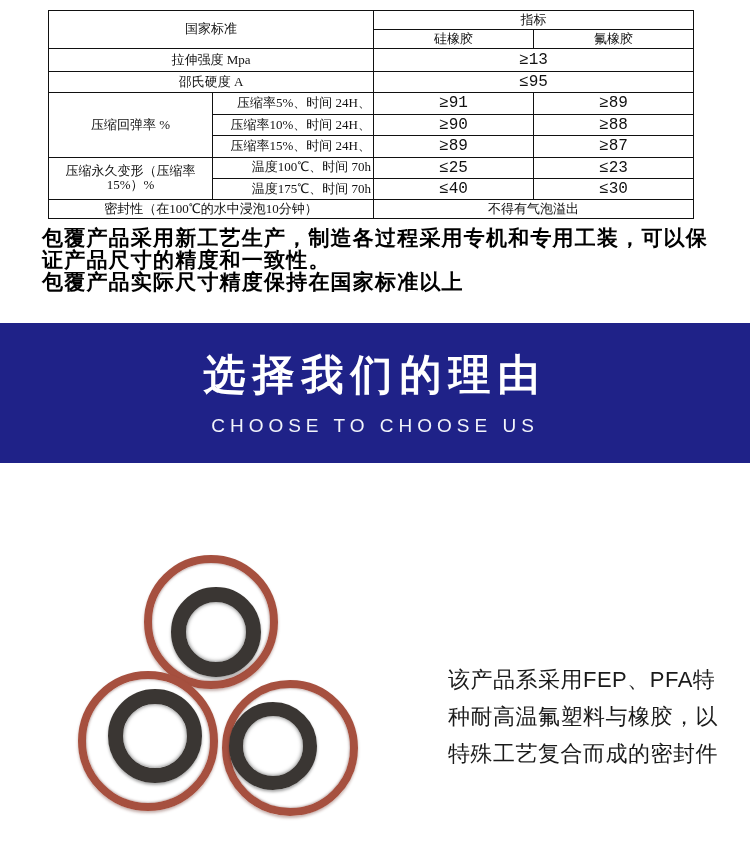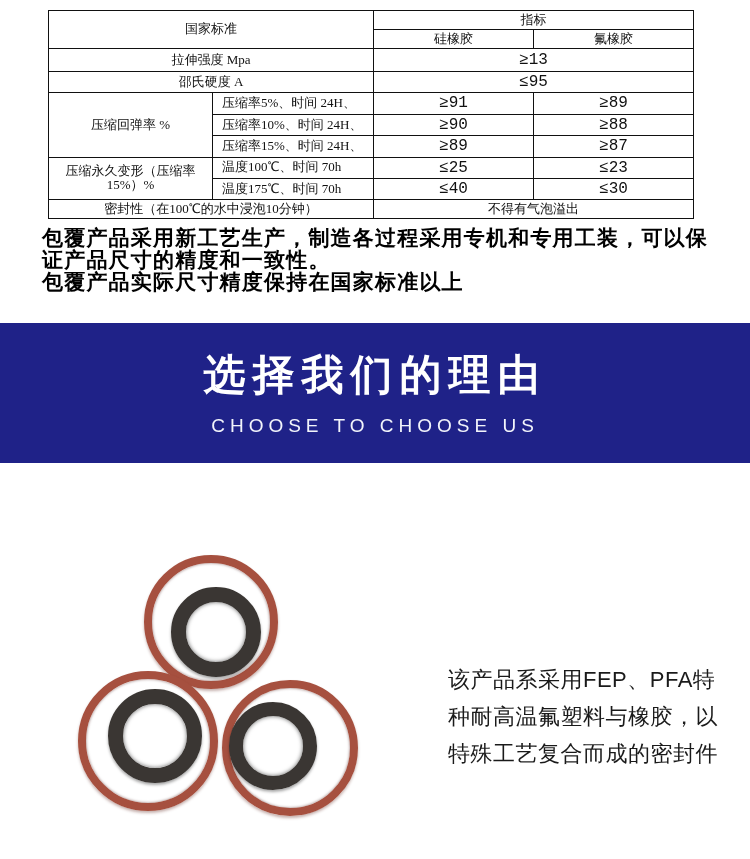--- a/index.html
+++ b/index.html
@@ -16,21 +16,21 @@
     border-collapse:collapse; table-layout:fixed;
     font-family:"Liberation Serif", serif;
     color:#111;
   }
   .spec-table td {
     border:1px solid #111;
     text-align:center; vertical-align:middle;
     font-size:13px; line-height:1.15;
     padding:1px 2px;
   }
-  .spec-table td.c-cond { text-align:left; padding-left:9px; }
+  .spec-table td.c-cond { text-align:right; padding-left:9px; }
   .spec-table td.c-val {
     font-family:Liberation Mono, monospace;
     font-size:16px;
   }
   .spec-table td.c-wrap { padding:1px 0; }
   tr.h19 { height:19px; } tr.h20 { height:20px;padding-left:36px; }
   tr.h21 { height:21px; } tr.h23 { height:23px; }
 
   
   .intro {

